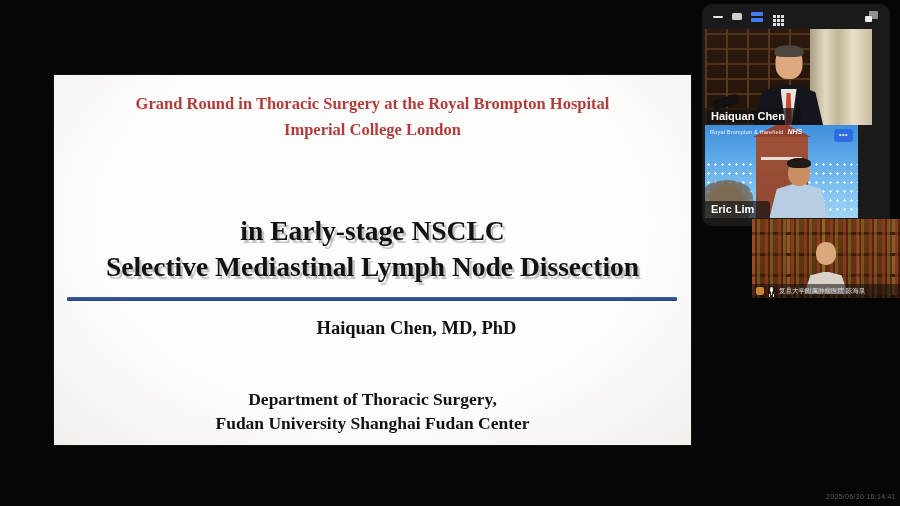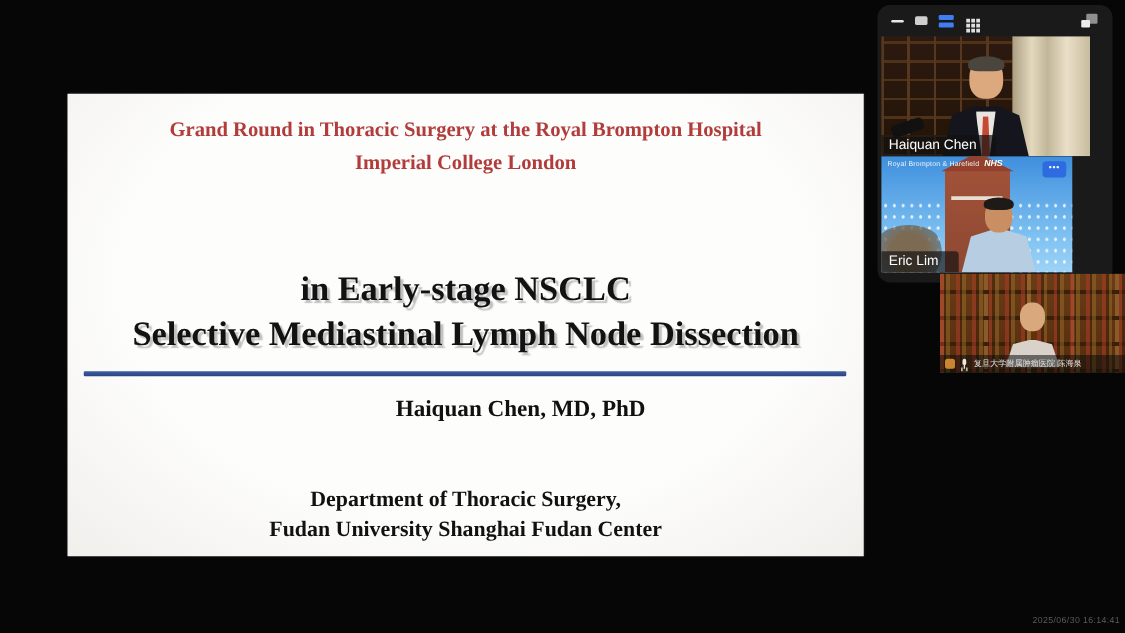--- a/index.html
+++ b/index.html
@@ -107,21 +107,21 @@
   .v3bar{position:absolute;left:0;bottom:0;width:100%;height:14px;background:rgba(12,12,12,.55);
       display:flex;align-items:center;gap:4px;padding-left:4px;box-sizing:border-box;}
   .v3avatar{width:8px;height:8px;border-radius:2px;background:#c9862e;}
   .mic{width:7px;height:9px;position:relative;}
   .mic::before{content:"";position:absolute;left:2px;top:0;width:3px;height:5px;background:#e8e8e8;border-radius:2px;}
   .mic::after{content:"";position:absolute;left:3px;top:5px;width:1px;height:3px;background:#e8e8e8;
       box-shadow:-2px 2px 0 #e8e8e8,2px 2px 0 #e8e8e8;}
   .v3name{font-size:6.5px;color:#e2e2e2;white-space:nowrap;overflow:hidden;}
 
   .nametag{position:absolute;left:0;bottom:0;background:rgba(18,18,18,.68);color:#fff;
-      font-size:11px;padding:2px 16px 3px 6px;border-radius:0 3px 0 0;}
+      font-size:11px;padding:2px 16px 3px 6px;border-radius:0 3px 0 0;font-weight:bold;}
 
   .timestamp{position:absolute;right:4px;bottom:6px;font-size:7px;color:#5c5c5c;letter-spacing:.3px;}
 </style>
 </head>
 <body>
 
 <div class="screen">
 
   <div class="slide">
     <div class="slide-header" style="color: rgb(178, 59, 59);">

